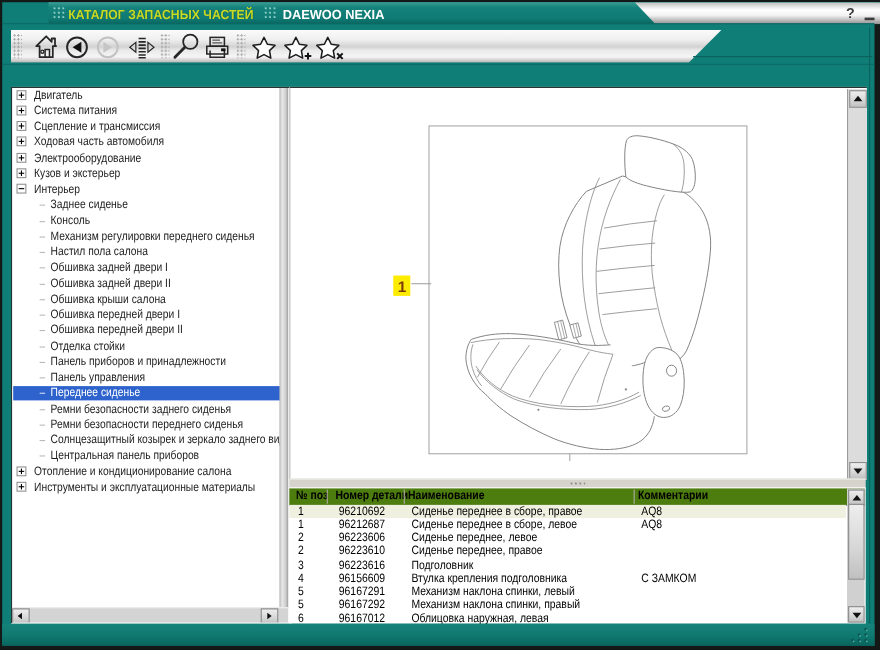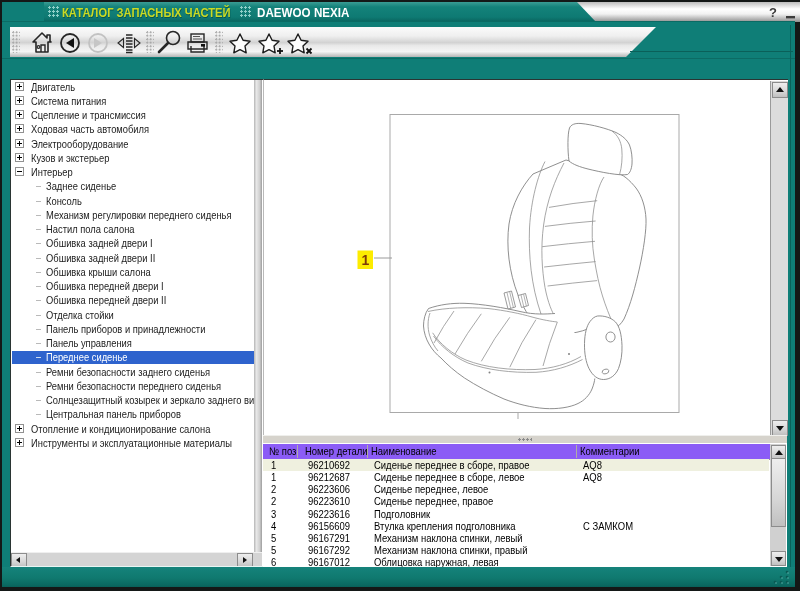--- a/index.html
+++ b/index.html
@@ -44,21 +44,21 @@
   .sbtn{position:absolute;background:linear-gradient(180deg,#eeeeee 0,#d6d6d6 60%,#c0c0c0 100%);border:1px solid #8c8c8c;}
   .arr{position:absolute;width:0;height:0;}
   
   #imgpanel{position:absolute;left:263px;top:79px;width:524px;height:356px;background:#ffffff;
     border-top:1px solid #2a3533;border-left:1px solid #b9b9b9;}
   #ivscroll{position:absolute;left:506px;top:1px;width:17px;height:355px;background:#dcdcdc;border-left:1px solid #9a9a9a;}
   
   #splitter{position:absolute;left:263px;top:435px;width:524px;height:8px;background:#d6d3cc;border-top:1px solid #efefec;border-bottom:1px solid #8f8d86;}
   
   #tablepanel{position:absolute;left:263px;top:443px;width:524px;height:124px;background:#ffffff;}
-  #thead{position:absolute;left:0;top:1px;width:523px;height:15px;background:#8b5cf6;border-bottom:1px solid #979289;font-size:11px;color:#000;}
+  #thead{position:absolute;left:0;top:1px;width:523px;height:15px;background:#4d7c0f;border-bottom:1px solid #979289;font-size:11px;color:#000;font-weight:bold;}
   .th{position:absolute;top:1px;white-space:nowrap;}
   .tr{position:absolute;height:12.2px;font-size:11px;color:#000;white-space:nowrap;line-height:12.2px;width:506px;}
   .tr span,.th{transform:scaleX(0.86);transform-origin:0 50%;display:inline-block;}
   .c1{position:absolute;left:8px;}
   .c2{position:absolute;left:45px;}
   .c3{position:absolute;left:111px;}
   .c4{position:absolute;left:320px;}
   #twscroll{position:absolute;left:507px;top:1px;width:16px;height:122px;background:#d0d0d0;}
   
   #bgrip{position:absolute;left:770px;top:569px;width:22px;height:16px;}

